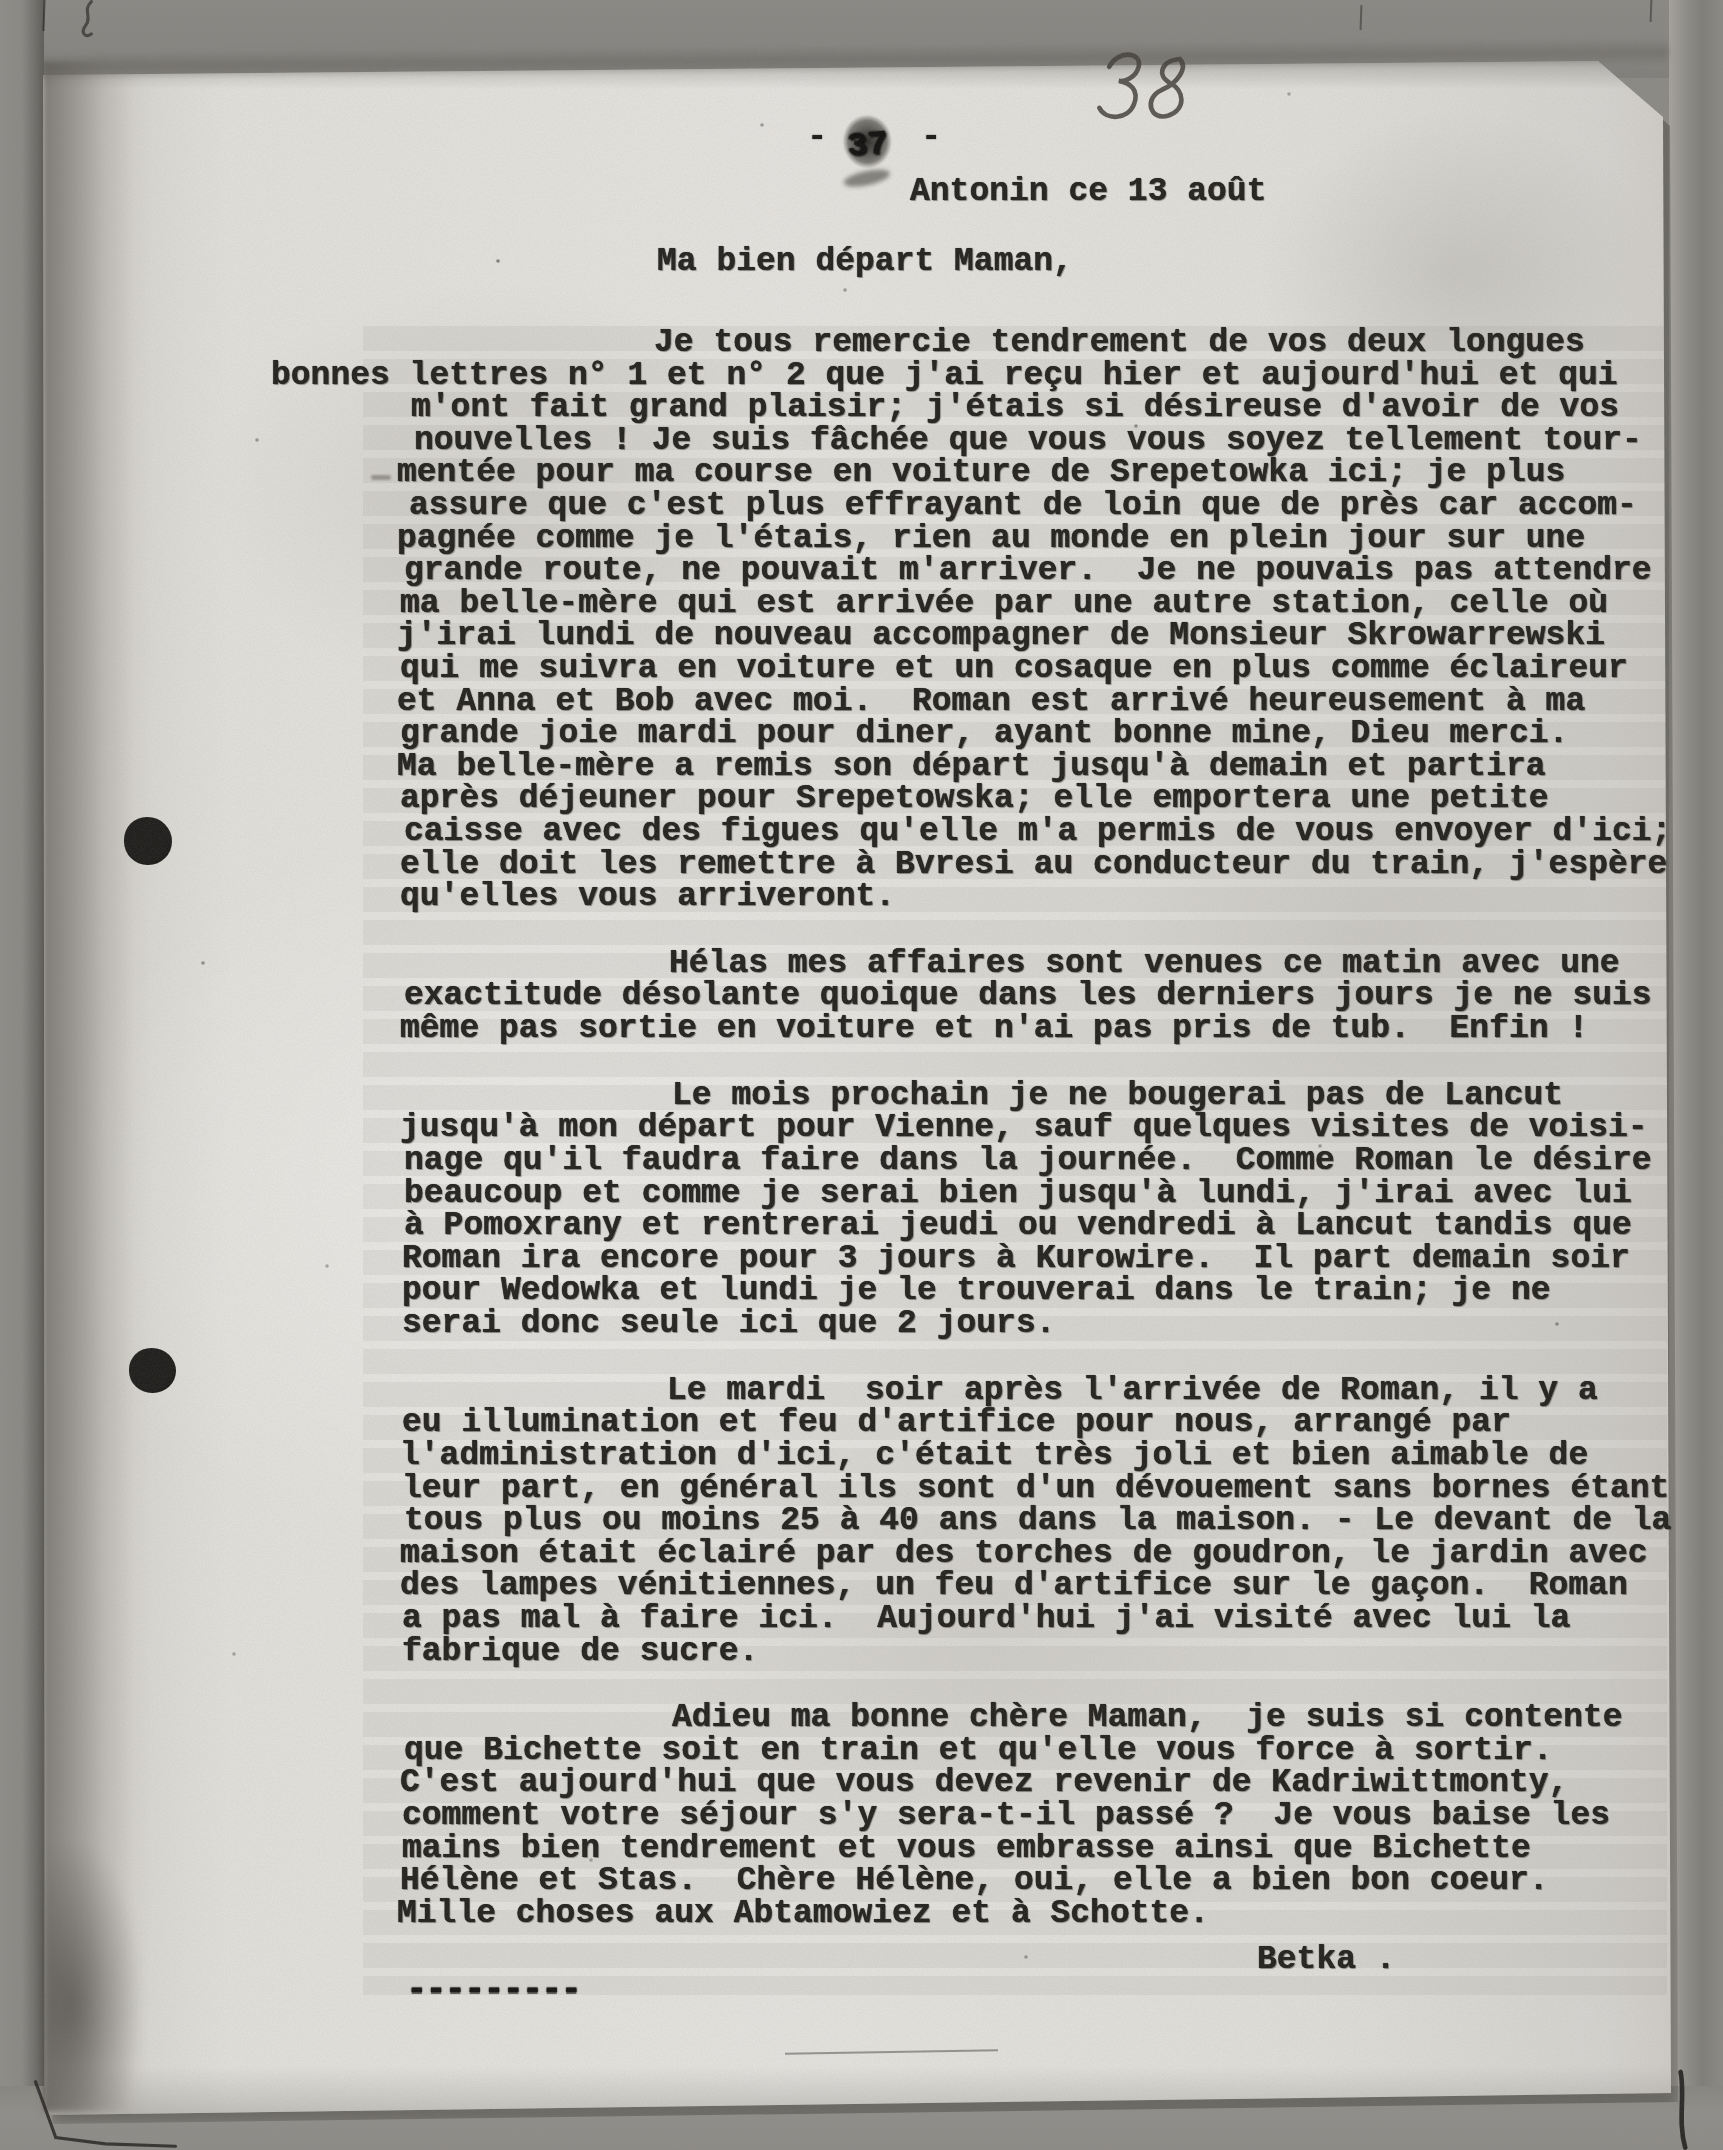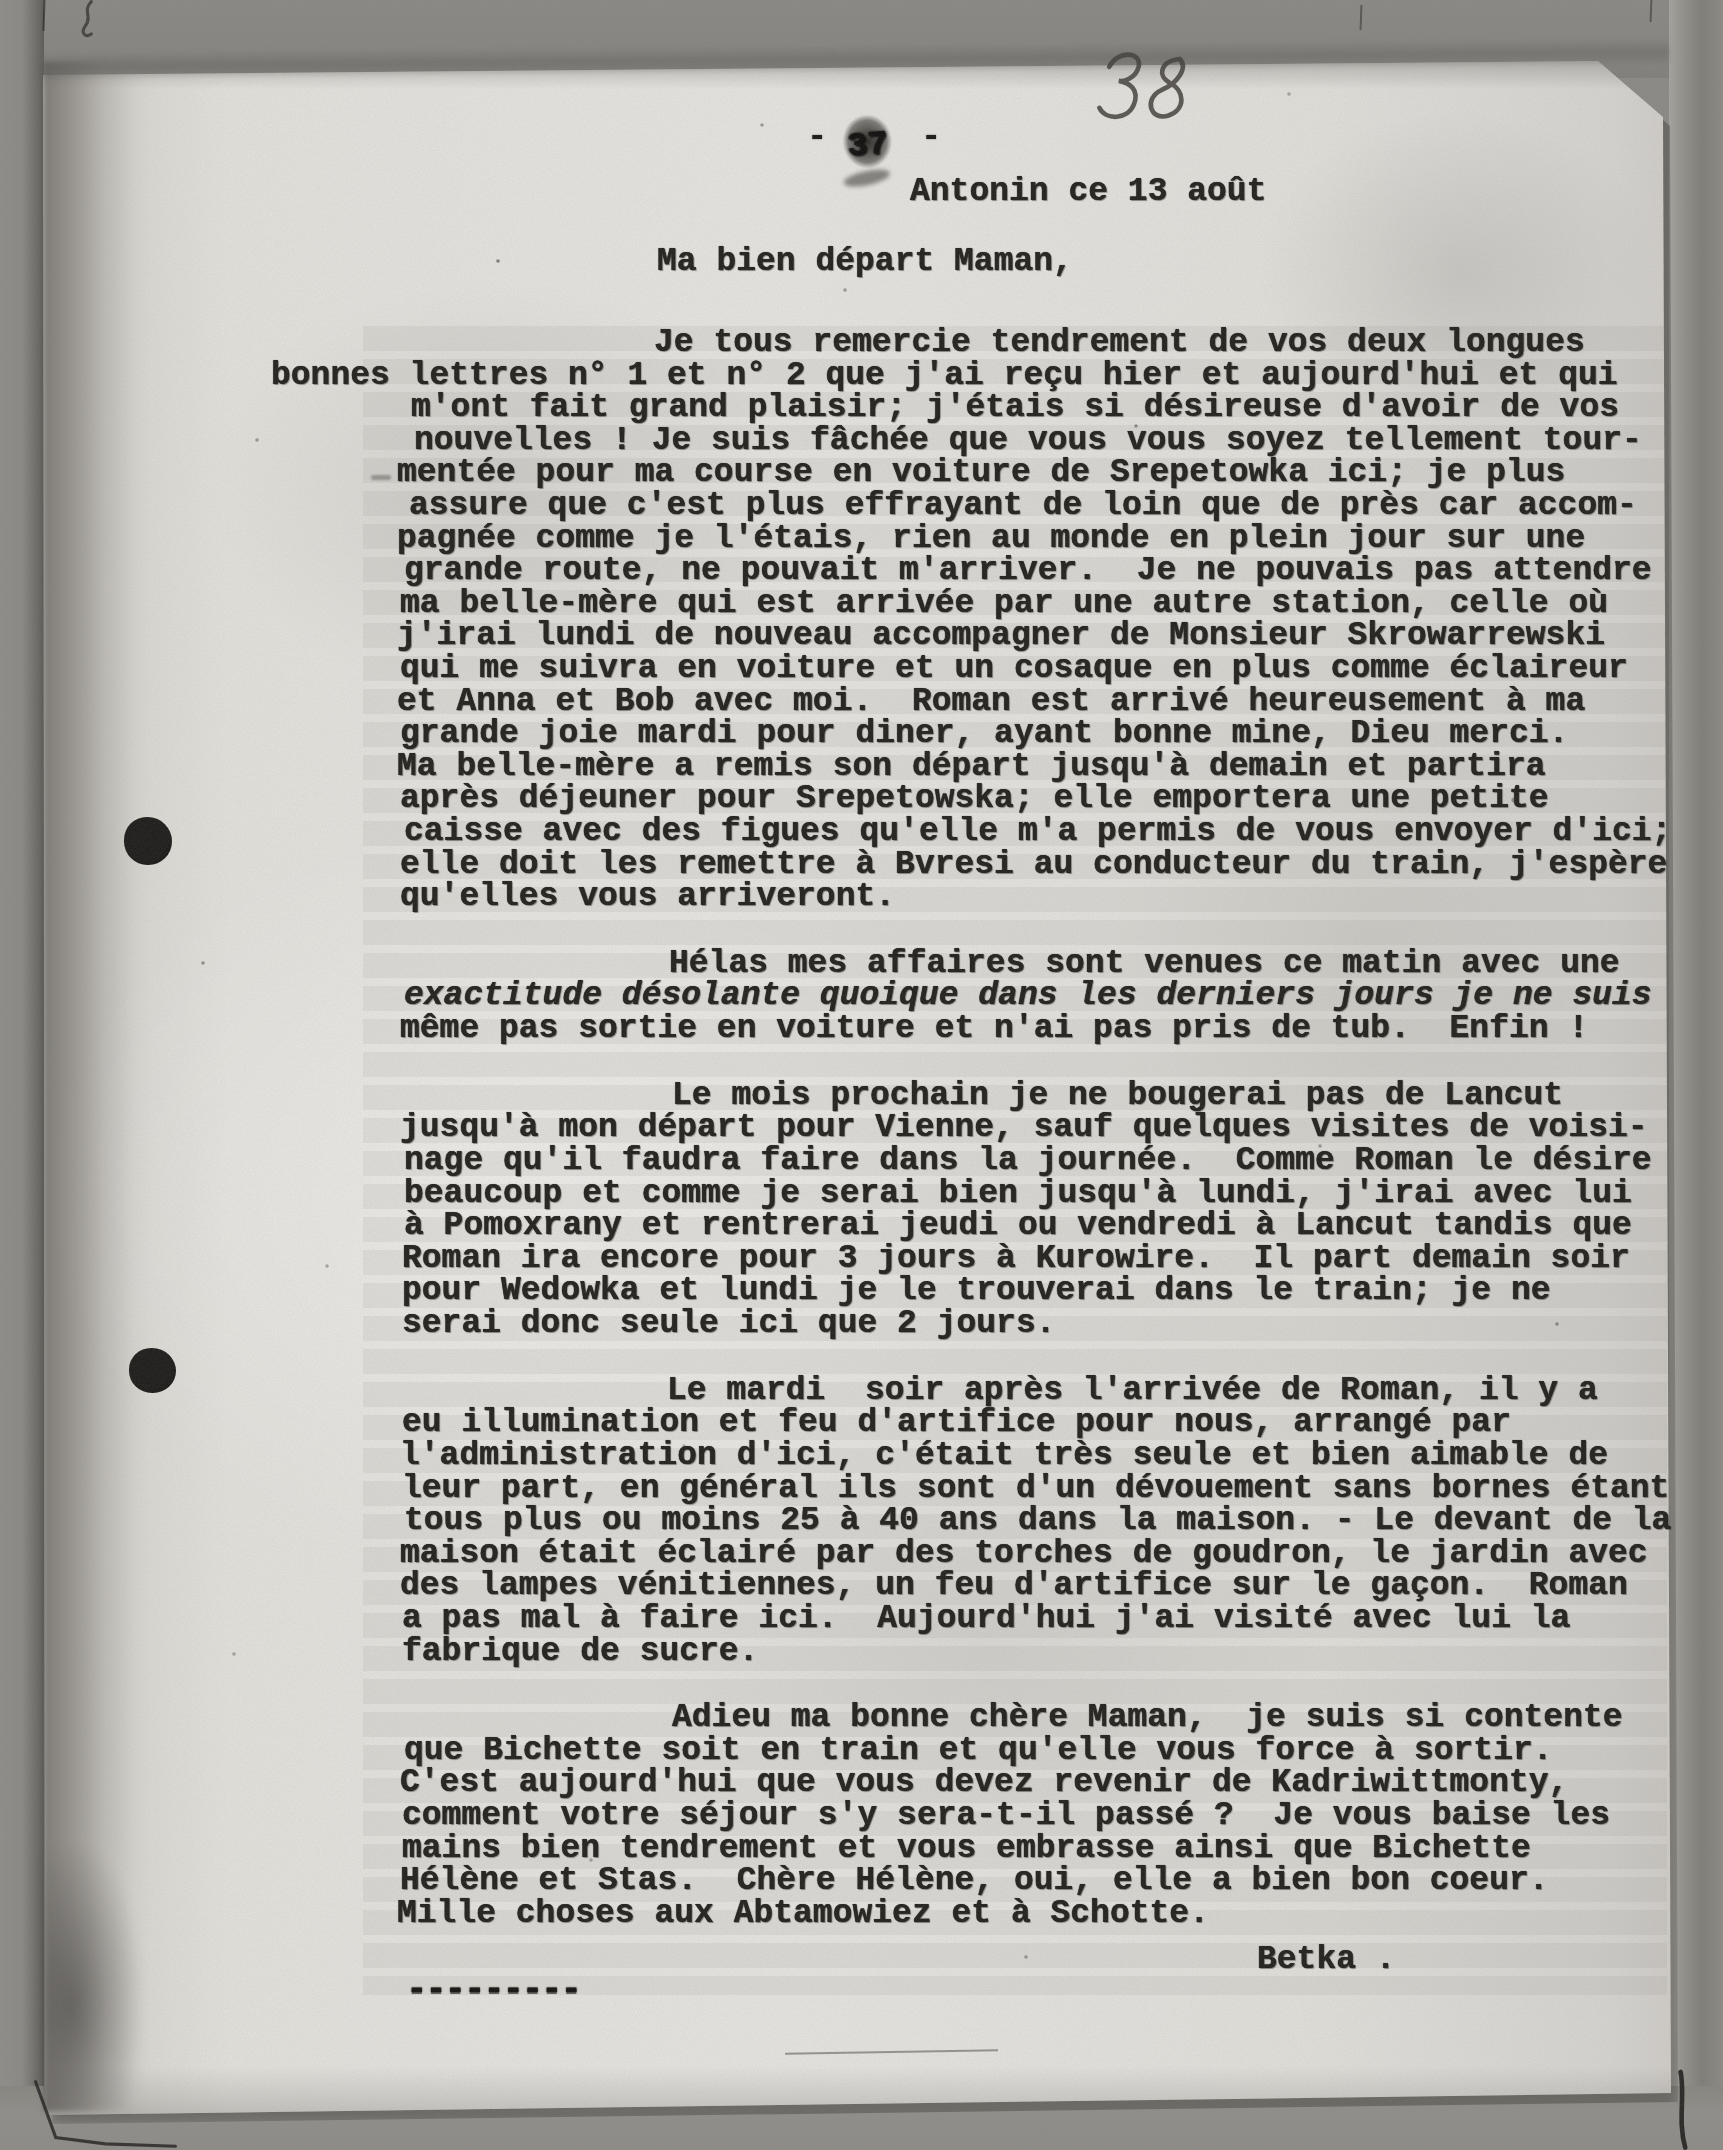--- a/index.html
+++ b/index.html
@@ -130,33 +130,33 @@
       <div class="line" style="left: 397px; top: 619px;">j'irai lundi de nouveau accompagner de Monsieur Skrowarrewski</div>
       <div class="line" style="left: 400px; top: 652px;">qui me suivra en voiture et un cosaque en plus comme éclaireur</div>
       <div class="line" style="left: 397px; top: 685px;">et Anna et Bob avec moi.  Roman est arrivé heureusement à ma</div>
       <div class="line" style="left: 400px; top: 717px;">grande joie mardi pour diner, ayant bonne mine, Dieu merci.</div>
       <div class="line" style="left: 397px; top: 750px;">Ma belle-mère a remis son départ jusqu'à demain et partira</div>
       <div class="line" style="left: 400px; top: 782px;">après déjeuner pour Srepetowska; elle emportera une petite</div>
       <div class="line" style="left: 404px; top: 815px;">caisse avec des figues qu'elle m'a permis de vous envoyer d'ici;</div>
       <div class="line" style="left: 400px; top: 848px;">elle doit les remettre à Bvresi au conducteur du train, j'espère</div>
       <div class="line" style="left: 400px; top: 880px;">qu'elles vous arriveront.</div>
       <div class="line" style="left: 669px; top: 947px;">Hélas mes affaires sont venues ce matin avec une</div>
-      <div class="line" style="left: 404px; top: 979px; font-style: italic;">exactitude désolante quoique dans les derniers jours je ne suis</div>
+      <div class="line" style="left: 404px; top: 979px;">exactitude désolante quoique dans les derniers jours je ne suis</div>
       <div class="line" style="left: 400px; top: 1012px;">même pas sortie en voiture et n'ai pas pris de tub.  Enfin !</div>
       <div class="line" style="left: 672px; top: 1079px;">Le mois prochain je ne bougerai pas de Lancut</div>
       <div class="line" style="left: 400px; top: 1111px;">jusqu'à mon départ pour Vienne, sauf quelques visites de voisi-</div>
       <div class="line" style="left: 404px; top: 1144px;">nage qu'il faudra faire dans la journée.  Comme Roman le désire</div>
       <div class="line" style="left: 404px; top: 1177px;">beaucoup et comme je serai bien jusqu'à lundi, j'irai avec lui</div>
       <div class="line" style="left: 404px; top: 1209px;">à Pomoxrany et rentrerai jeudi ou vendredi à Lancut tandis que</div>
       <div class="line" style="left: 402px; top: 1242px;">Roman ira encore pour 3 jours à Kurowire.  Il part demain soir</div>
       <div class="line" style="left: 402px; top: 1274px;">pour Wedowka et lundi je le trouverai dans le train; je ne</div>
       <div class="line" style="left: 402px; top: 1307px;">serai donc seule ici que 2 jours.</div>
       <div class="line" style="left: 667px; top: 1374px;">Le mardi  soir après l'arrivée de Roman, il y a</div>
       <div class="line" style="left: 402px; top: 1406px;">eu illumination et feu d'artifice pour nous, arrangé par</div>
-      <div class="line" style="left: 400px; top: 1439px;">l'administration d'ici, c'était très seule et bien aimable de</div>
+      <div class="line" style="left: 400px; top: 1439px;">l'administration d'ici, c'était très joli et bien aimable de</div>
       <div class="line" style="left: 402px; top: 1472px;">leur part, en général ils sont d'un dévouement sans bornes étant</div>
       <div class="line" style="left: 404px; top: 1504px;">tous plus ou moins 25 à 40 ans dans la maison. - Le devant de la</div>
       <div class="line" style="left: 400px; top: 1537px;">maison était éclairé par des torches de goudron, le jardin avec</div>
       <div class="line" style="left: 400px; top: 1569px;">des lampes vénitiennes, un feu d'artifice sur le gaçon.  Roman</div>
       <div class="line" style="left: 402px; top: 1602px;">a pas mal à faire ici.  Aujourd'hui j'ai visité avec lui la</div>
       <div class="line" style="left: 402px; top: 1635px;">fabrique de sucre.</div>
       <div class="line" style="left: 672px; top: 1701px;">Adieu ma bonne chère Maman,  je suis si contente</div>
       <div class="line" style="left: 404px; top: 1734px;">que Bichette soit en train et qu'elle vous force à sortir.</div>
       <div class="line" style="left: 400px; top: 1766px;">C'est aujourd'hui que vous devez revenir de Kadriwittmonty,</div>
       <div class="line" style="left: 402px; top: 1799px;">comment votre séjour s'y sera-t-il passé ?  Je vous baise les</div>

